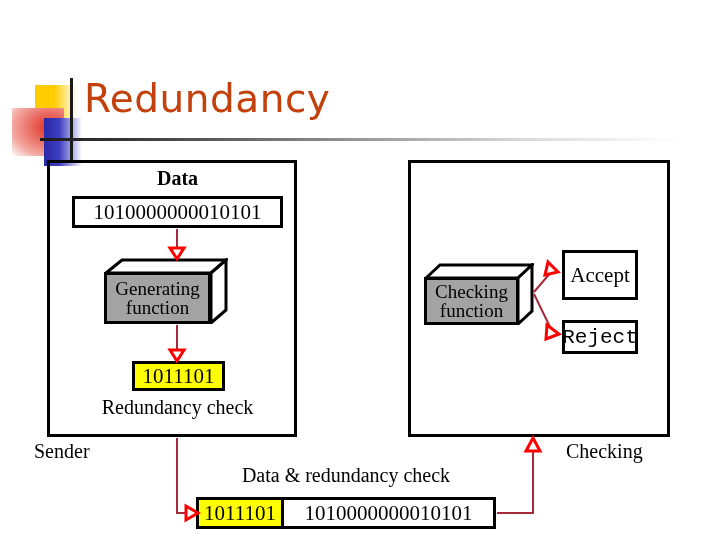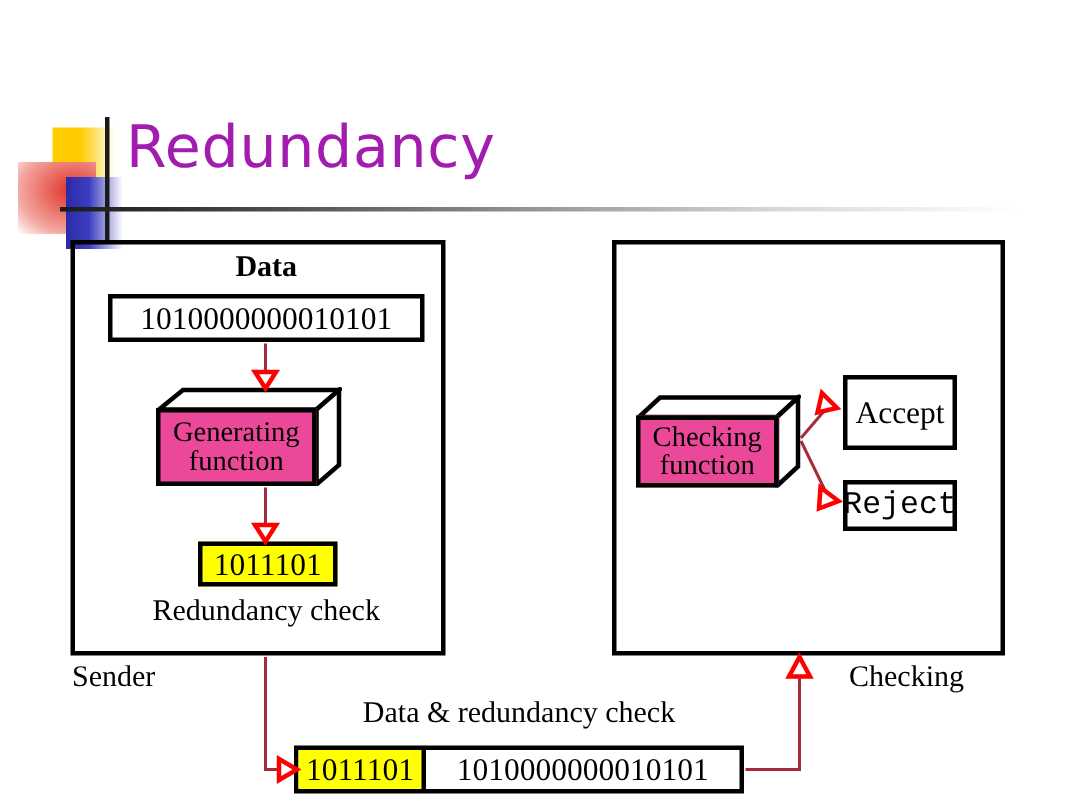--- a/index.html
+++ b/index.html
@@ -29,31 +29,31 @@
   .deco-vline{
     left:70px;top:78px;width:3px;height:84px;background:#1a1a1a;
   }
   .deco-hline{
     left:40px;top:138px;width:640px;height:3px;
     background:linear-gradient(to right,#1a1a1a 0%,#333333 12%,#8a8a8a 45%,#d8d8d8 75%,#ffffff 100%);
   }
   .title{
     position:absolute;left:84px;top:76px;
     font-family:"DejaVu Sans", sans-serif;
-    font-size:39px;color:#a21caf;letter-spacing:.5px;
+    font-size:39px;color:#c2410c;letter-spacing:.5px;
     white-space:nowrap;
   }
 
   
   .panel{position:absolute;border:3px solid #000;background:transparent;box-sizing:border-box;}
   #sender-panel{left:47px;top:160px;width:250px;height:277px;}
   #receiver-panel{left:408px;top:160px;width:262px;height:277px;}
 
   .side-label{position:absolute;font-size:20px;color:#000;white-space:nowrap;}
-  #sender-label{left:48px;top:440px;}
+  #sender-label{left:34px;top:440px;}
   #receiver-label{left:566px;top:440px;}
 
   
   .fbox{
     position:absolute;border:3px solid #000;background:#fff;box-sizing:border-box;
     display:flex;align-items:center;justify-content:center;
     font-size:21px;color:#000;white-space:nowrap;
   }
   #data-box{left:72px;top:196px;width:211px;height:32px;}
   #accept-box{left:562px;top:250px;width:76px;height:50px;}
@@ -83,21 +83,21 @@
     padding:0 5px;font-size:21px;white-space:nowrap;
   }
   #combined-box .seg-w{
     flex:1;display:flex;align-items:center;justify-content:center;
     font-size:21px;white-space:nowrap;
   }
 
   
   .box3d{position:absolute;}
   .box3d .face{
-    position:absolute;left:0;top:14px;border:3px solid #000;background:#ec4899;
+    position:absolute;left:0;top:14px;border:3px solid #000;background:#a3a3a3;
     box-sizing:border-box;display:flex;flex-direction:column;
     align-items:center;justify-content:center;line-height:1.0;
     font-size:19px;color:#000;white-space:nowrap;z-index:3;
   }
   .box3d svg{position:absolute;left:0;top:0;z-index:1;}
   #gen-box{left:104px;top:258px;width:124px;height:66px;}
   #gen-box .face{width:107px;height:52px;}
   #check-box{left:424px;top:263px;width:110px;height:62px;}
   #check-box .face{width:95px;height:48px;justify-content:center;}
 

